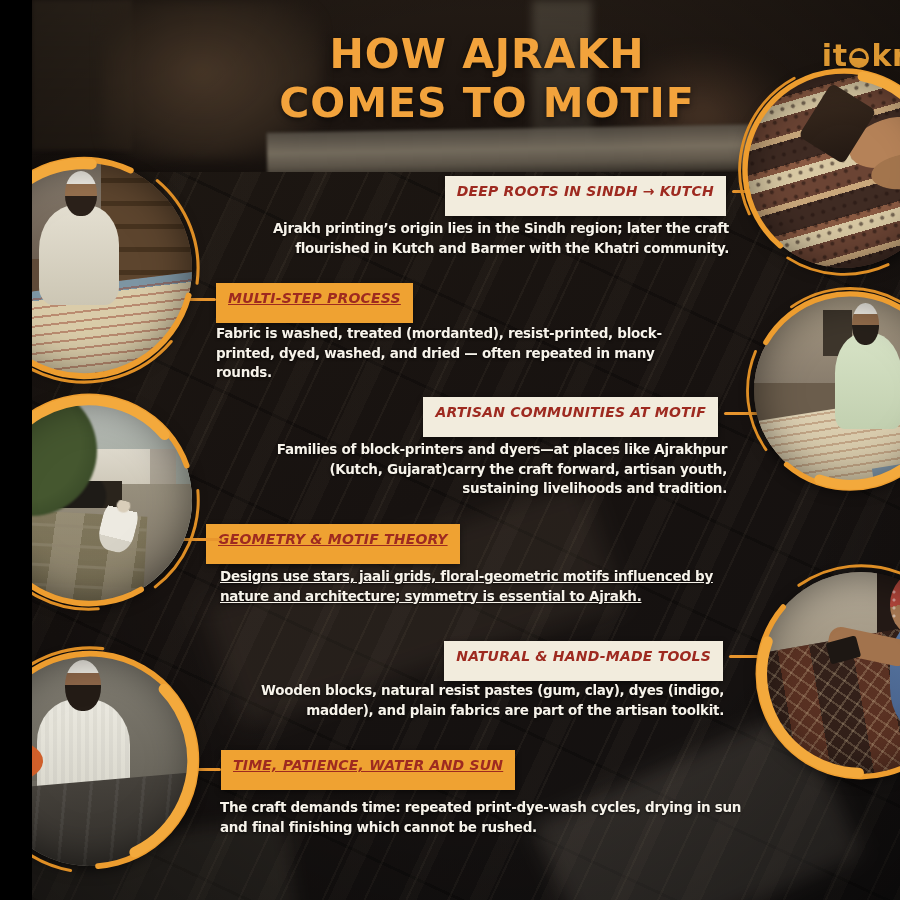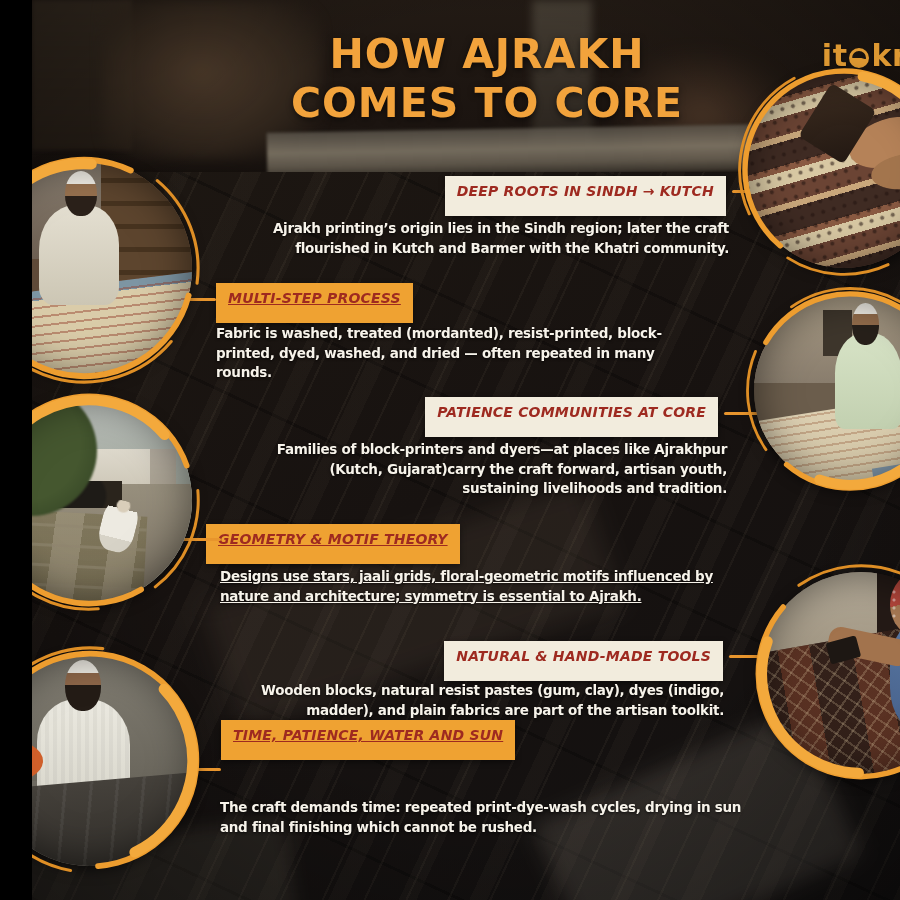--- a/index.html
+++ b/index.html
@@ -41,21 +41,21 @@
   .banner{position:absolute;font-style:italic;font-weight:bold;font-size:14px;line-height:1;
     color:#9E2A20;padding:8px 12px 18px;letter-spacing:.2px;white-space:nowrap;
     box-shadow:0 2px 6px rgba(0,0,0,.45);}
   .banner.cream{background:#F2ECDD;}
   .banner.orange{background:#EFA232;text-decoration:underline;}
   #b1{right:206px;top:176px;}
   #b2{left:184px;top:283px;}
   #b3{right:214px;top:397px;}
   #b4{left:174px;top:524px;}
   #b5{right:209px;top:641px;}
-  #b6{left:189px;top:720px;text-align:right;}
+  #b6{left:189px;top:750px;text-align:right;}
 
   .connector{position:absolute;height:3px;background:#E8952D;border-radius:2px;}
   #c1{left:700px;top:190px;width:54px;}
   #c2{left:150px;top:298px;width:34px;}
   #c3{left:692px;top:412px;width:52px;}
   #c4{left:147px;top:538px;width:42px;}
   #c5{left:697px;top:655px;width:40px;}
   #c6{left:157px;top:768px;width:32px;}
 
   .body{position:absolute;margin:0;font-weight:bold;font-size:13.5px;line-height:19.5px;
@@ -190,40 +190,40 @@
     <div class="bg-layer" id="bg-roll"></div>
     <div class="bg-layer" id="bg-cloth"></div>
     <div class="bg-layer" id="bg-streak1"></div>
     <div class="bg-layer" id="bg-streak2"></div>
     <div class="bg-layer" id="bg-corner"></div>
     <div class="bg-layer" id="bg-vignette"></div>
   </div>
 
   <div id="title">
     <span style="display:block">HOW AJRAKH</span>
-    <span style="display:block">COMES TO CORE</span>
+    <span style="display:block">COMES TO MOTIF</span>
   </div>
   <div id="logo">
     <span>it</span>
       <span class="logo-o"></span>
       <span>kri</span>
   </div>
 
   <div class="banner cream" id="b1">DEEP ROOTS IN SINDH → KUTCH</div>
   <div class="connector" id="c1"></div>
   <p class="body alignR" id="t1">Ajrakh printing’s origin lies in the Sindh region; later the craft
 flourished in Kutch and Barmer with the Khatri community.</p>
 
   <div class="banner orange" id="b2">MULTI-STEP PROCESS</div>
   <div class="connector" id="c2"></div>
   <p class="body" id="t2">Fabric is washed, treated (mordanted), resist-printed, block-
 printed, dyed, washed, and dried — often repeated in many
 rounds.</p>
 
-  <div class="banner cream" id="b3">PATIENCE COMMUNITIES AT CORE</div>
+  <div class="banner cream" id="b3">ARTISAN COMMUNITIES AT MOTIF</div>
   <div class="connector" id="c3"></div>
   <p class="body alignR" id="t3">Families of block-printers and dyers—at places like Ajrakhpur
 (Kutch, Gujarat)carry the craft forward, artisan youth,
 sustaining livelihoods and tradition.</p>
 
   <div class="banner orange" id="b4">GEOMETRY &amp; MOTIF THEORY</div>
   <div class="connector" id="c4"></div>
   <p class="body" id="t4">Designs use stars, jaali grids, floral-geometric motifs influenced by
 nature and architecture; symmetry is essential to Ajrakh.</p>
 

